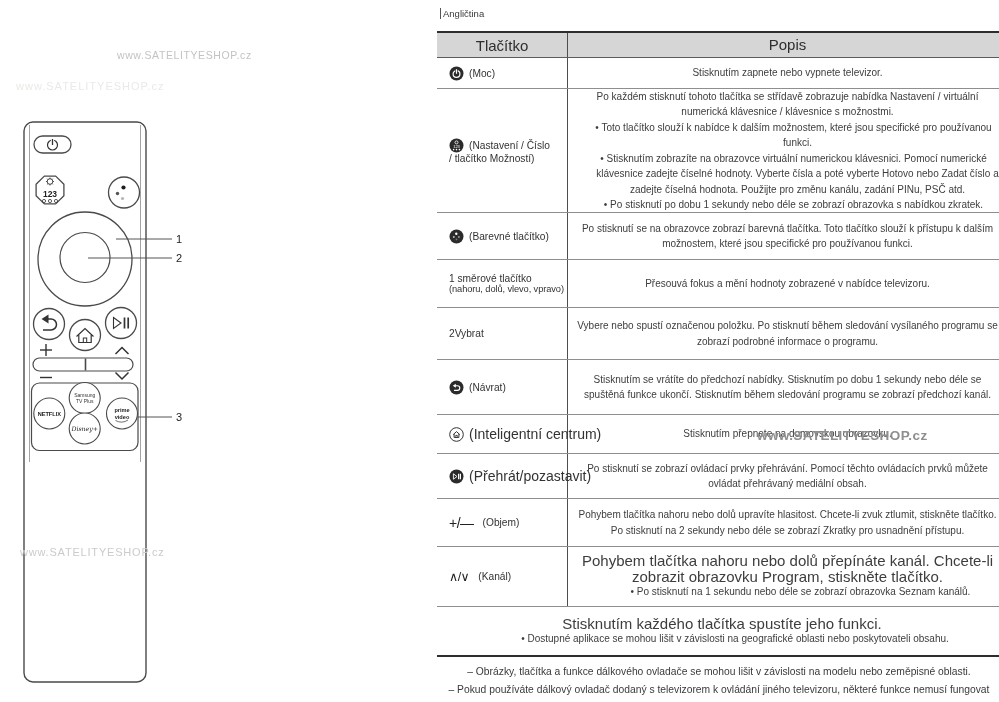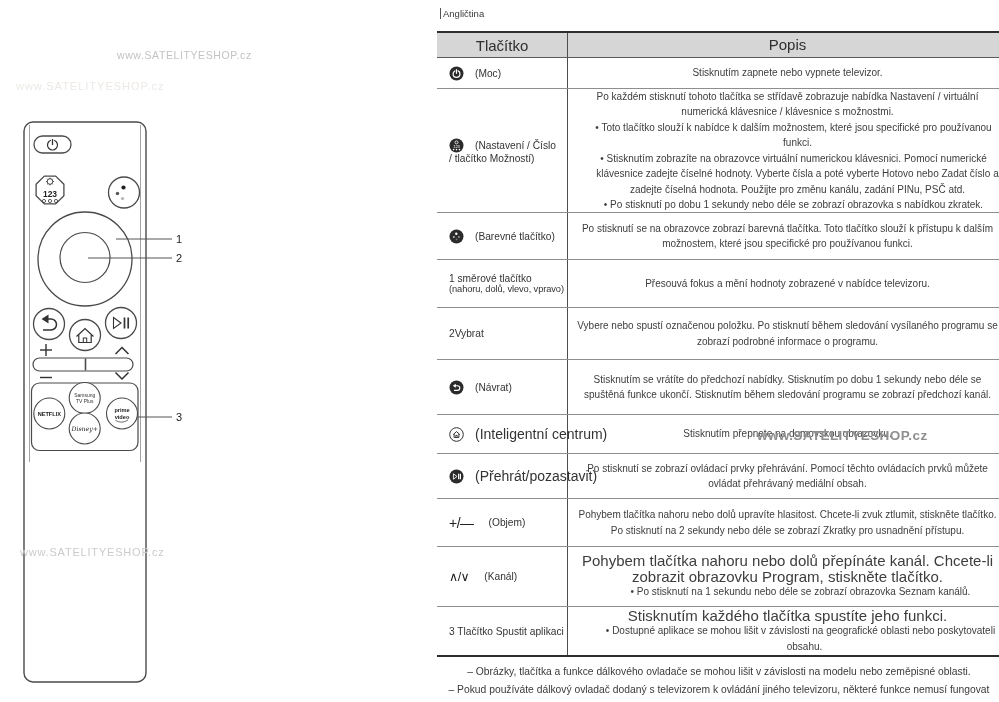--- a/index.html
+++ b/index.html
@@ -25,21 +25,21 @@
   .trow { display:flex; width:570px; border-bottom:1px solid #8e8e8e; overflow:hidden; }
   .trow.last { border-bottom:2px solid #2e2e2e; }
   .thead { background:#d5d6d5; border-bottom:1px solid #5c5c5c; height:25px; }
   .c-btn { width:131px; flex:0 0 131px; border-right:1px solid #4d4d4d;
            display:flex; flex-direction:column; justify-content:center;
            padding:3px 4px 3px 12px; font-size:10.2px; color:#333; }
   .c-desc { flex:1; display:flex; flex-direction:column; justify-content:center;
             padding:5px 8px; font-size:10px; line-height:15.5px; color:#3d3d3d; }
   .thead .c-btn, .thead .c-desc { align-items:center; justify-content:center; padding:0;
             font-size:15px; color:#2e2e2e; }
-  .lblline { display:flex; align-items:center; gap:11px; }
+  .lblline { display:flex; align-items:center; gap:5px; }
   .lblline + .lblline { margin-top:0; }
   .lbl-sm { font-size:14px; white-space:nowrap; }
   .lbl-xs { font-size:9.3px; white-space:nowrap; letter-spacing:-.1px; }
   .glyph { font-size:14px; font-weight:300; color:#222; letter-spacing:-.5px; margin-right:4px; }
   .glyph-ch { font-size:12.5px; font-weight:400; }
   .bullet { padding-left:20px; text-indent:-8px; }
   .bullet-ind { margin-left:14px; }
   .small { font-size:15px; }
   .ticon { flex:0 0 auto; }
 
@@ -343,25 +343,20 @@
         <span>(Kanál)</span>
       </span>
         </div>
       <div class="c-desc">
         <div class="small">Pohybem tlačítka nahoru nebo dolů přepínáte kanál. Chcete-li zobrazit obrazovku Program, stiskněte tlačítko.</div>
         <div class="bullet bullet-ind">• Po stisknutí na 1 sekundu nebo déle se zobrazí obrazovka Seznam kanálů.</div>
       </div>
     </div>
 
     <div class="trow last" style="height:50px">
-      <div class="c-btn">
-          <span class="lblline">
-            <span style="white-space:nowrap">3 Tlačítko Spustit aplikaci</span>
-          </span>
-        </div>
       <div class="c-desc">
         <div class="small">Stisknutím každého tlačítka spustíte jeho funkci.</div>
         <div class="bullet bullet-ind">• Dostupné aplikace se mohou lišit v závislosti na geografické oblasti nebo poskytovateli obsahu.</div>
       </div>
     </div>
   </div>
 
   <div class="wm-table">www.SATELITYESHOP.cz</div>
 
   <div class="footnotes">

